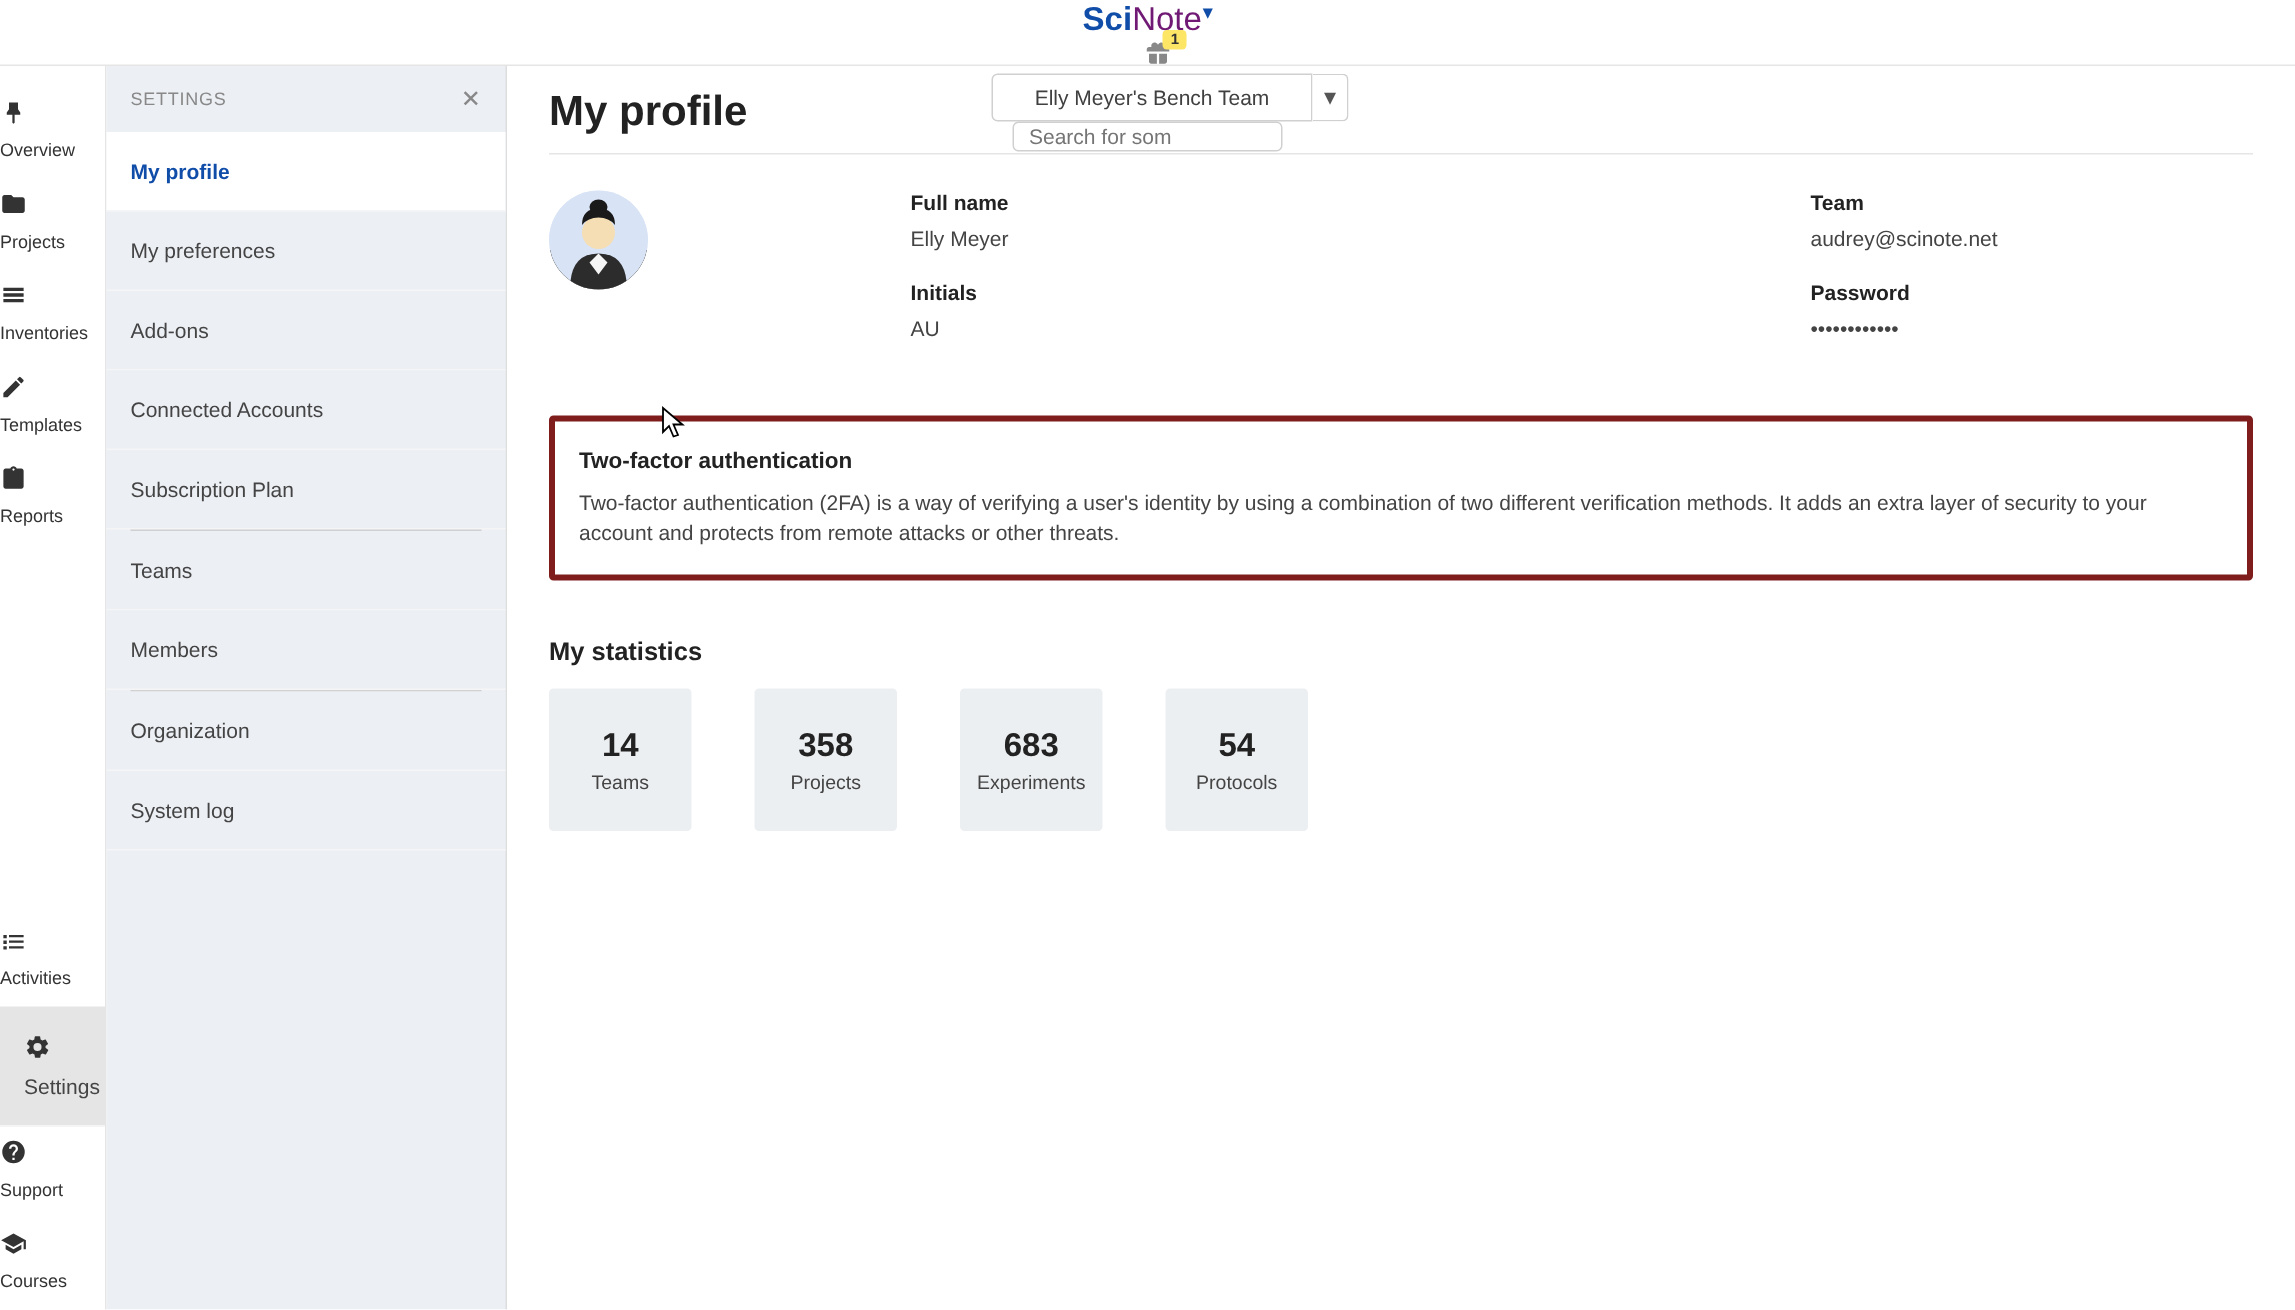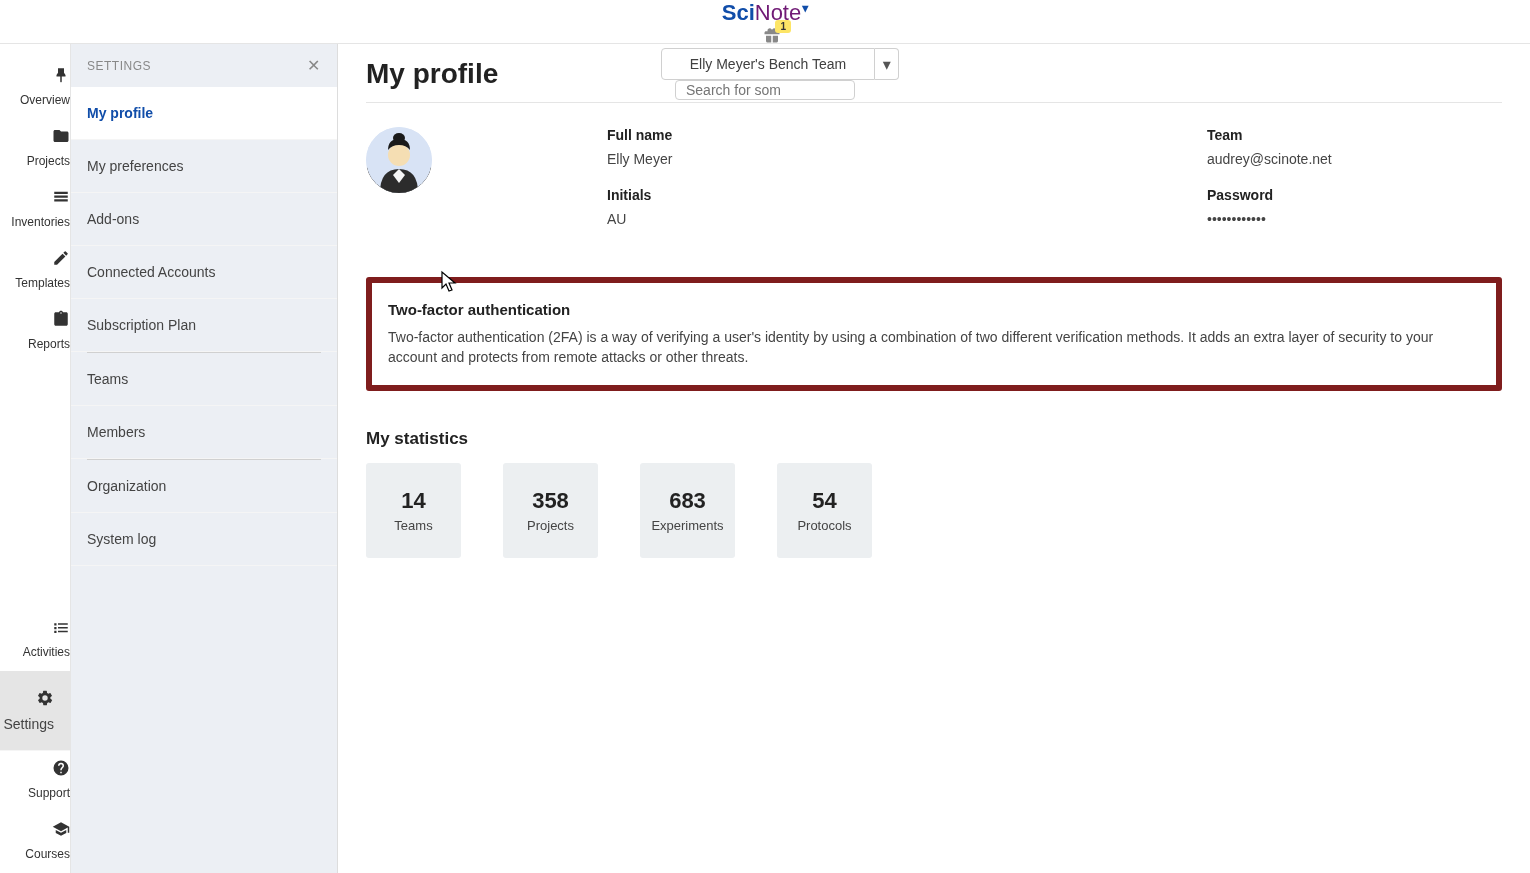--- a/index.html
+++ b/index.html
@@ -18,21 +18,21 @@
     .team-select { margin-left: 30px; display: flex; }
     .team-select-val { border: 1px solid #d0d0d0; border-radius: 4px 0 0 4px; padding: 7px 28px; font-size: 14px; color: #404040; background: #fff; }
     .team-select-caret { border: 1px solid #d0d0d0; border-left: none; border-radius: 0 4px 4px 0; width: 24px; display: flex; align-items: center; justify-content: center; background: #fff; color: #555; }
     
     .spacer { flex: 1; }
     .search-box { width: 180px; border: 1px solid #d0d0d0; border-radius: 4px; padding: 1px 10px; font-size: 14px; color: #3b82f6; }
     
     .main-layout { display: flex; height: calc(100% - 44px); }
     
     .leftnav { width: 71px; background: #fff; border-right: 1px solid #e5e5e5; display: flex; flex-direction: column; align-items: center; padding-top: 14px; }
-    .leftnav-item { width: 100%; display: flex; flex-direction: column; align-items: flex-end; padding: 8px 0 12px; font-size: 12px; color: #333; cursor: pointer; }
+    .leftnav-item { width: 100%; display: flex; flex-direction: column; align-items: flex-start; padding: 8px 0 12px; font-size: 12px; color: #333; cursor: pointer; }
     .leftnav-item.settings-item { background: #e5e5e5; }
     .leftnav-item .icon { font-size: 18px; margin-bottom: 4px; color: #333; }
     .leftnav-spacer { flex: 1; }
     
     .settings-pane { width: 267px; background: #eceff4; border-right: 1px solid #ddd; }
     .settings-header { display: flex; align-items: center; justify-content: space-between; padding: 12px 16px; font-size: 12px; color: #888; letter-spacing: 0.5px; }
     .settings-close { color: #888; font-size: 16px; cursor: pointer; }
     
     .settings-item { padding: 18px 16px; font-size: 14px; color: #444; cursor: pointer; background: #fff; border-bottom: 1px solid #f5f5f5; }
     .settings-item.active { background: #fff; color: #104da9; font-weight: 600; }
@@ -46,21 +46,21 @@
     .avatar { width: 66px; height: 66px; border-radius: 50%; background: linear-gradient(180deg, #d8e3f5 0%, #d8e3f5 60%, #2c2c2c 60%); display: flex; align-items: flex-start; justify-content: center; overflow: hidden; position: relative; margin-right: 175px; }
     .avatar-svg { width: 66px; height: 66px; }
     
     .col { display: flex; flex-direction: column; }
     .col-left { width: 600px; }
     .col-right { }
     .field { margin-bottom: 20px; }
     .field-label { font-size: 14px; font-weight: 700; color: #222; margin-bottom: 8px; }
     .field-value { font-size: 14px; color: #444; }
     
-    .tfa-card { border: 6px solid #7f1d1d; border-radius: 3px; padding: 18px 16px; margin-top: 30px; }
+    .tfa-card { border: 4px solid #7f1d1d; border-radius: 3px; padding: 18px 16px; margin-top: 30px; }
     .tfa-title { font-size: 15px; font-weight: 700; color: #222; margin-bottom: 10px; }
     .tfa-desc { font-size: 14px; color: #444; line-height: 1.4; }
     
     .stats-title { font-size: 17px; font-weight: 700; color: #222; margin-top: 38px; margin-bottom: 14px; }
     .stats-row { display: flex; gap: 42px; }
     .stat-card { width: 95px; height: 95px; background: #eceff1; border-radius: 3px; display: flex; flex-direction: column; align-items: center; justify-content: center; }
     .stat-val { font-size: 22px; font-weight: 700; color: #222; margin-bottom: 4px; }
     .stat-label { font-size: 13px; color: #444; }
     
     .cursor { position: absolute; left: 440px; top: 270px; pointer-events: none; }

